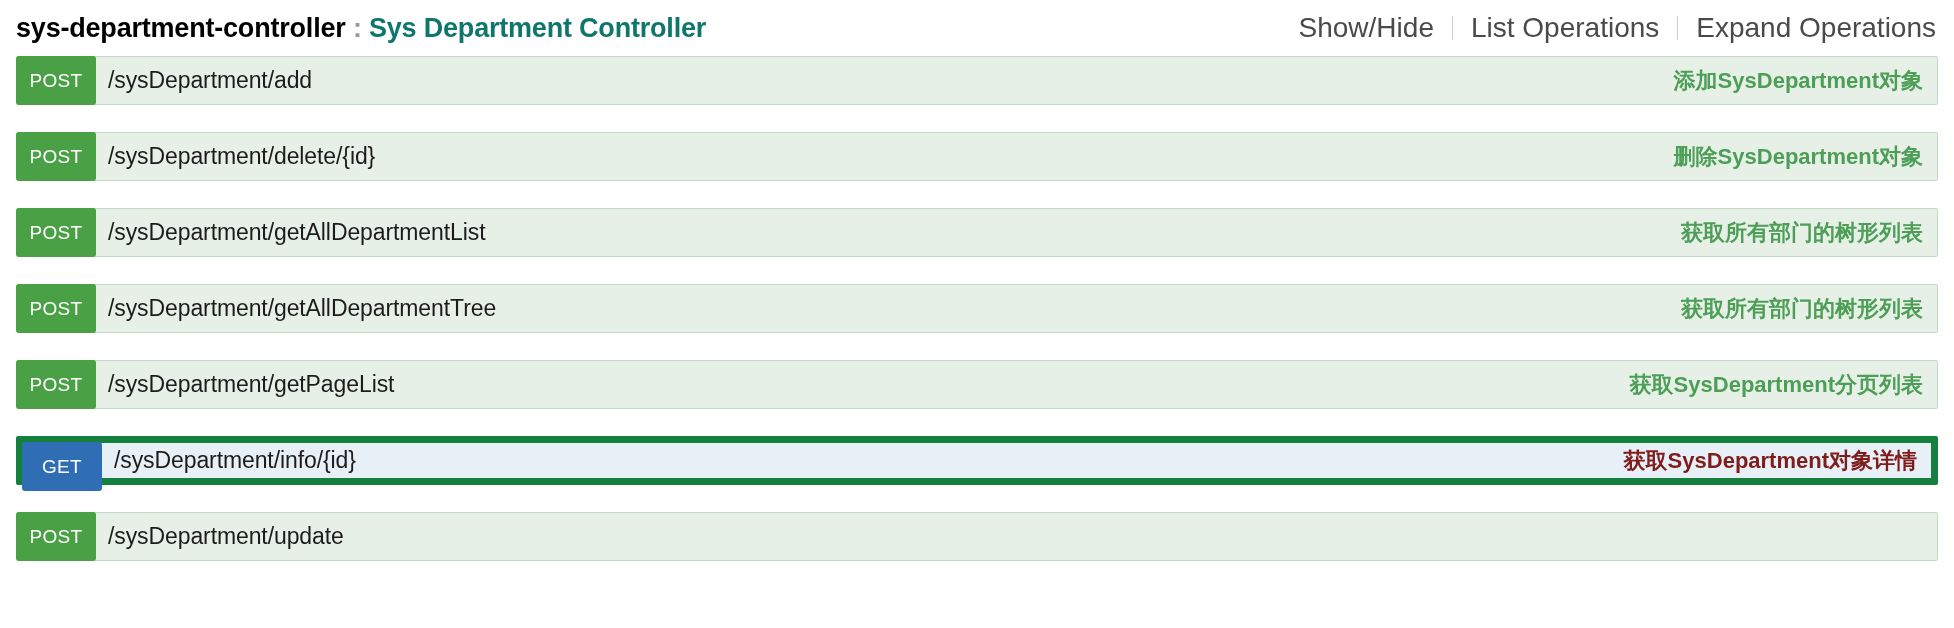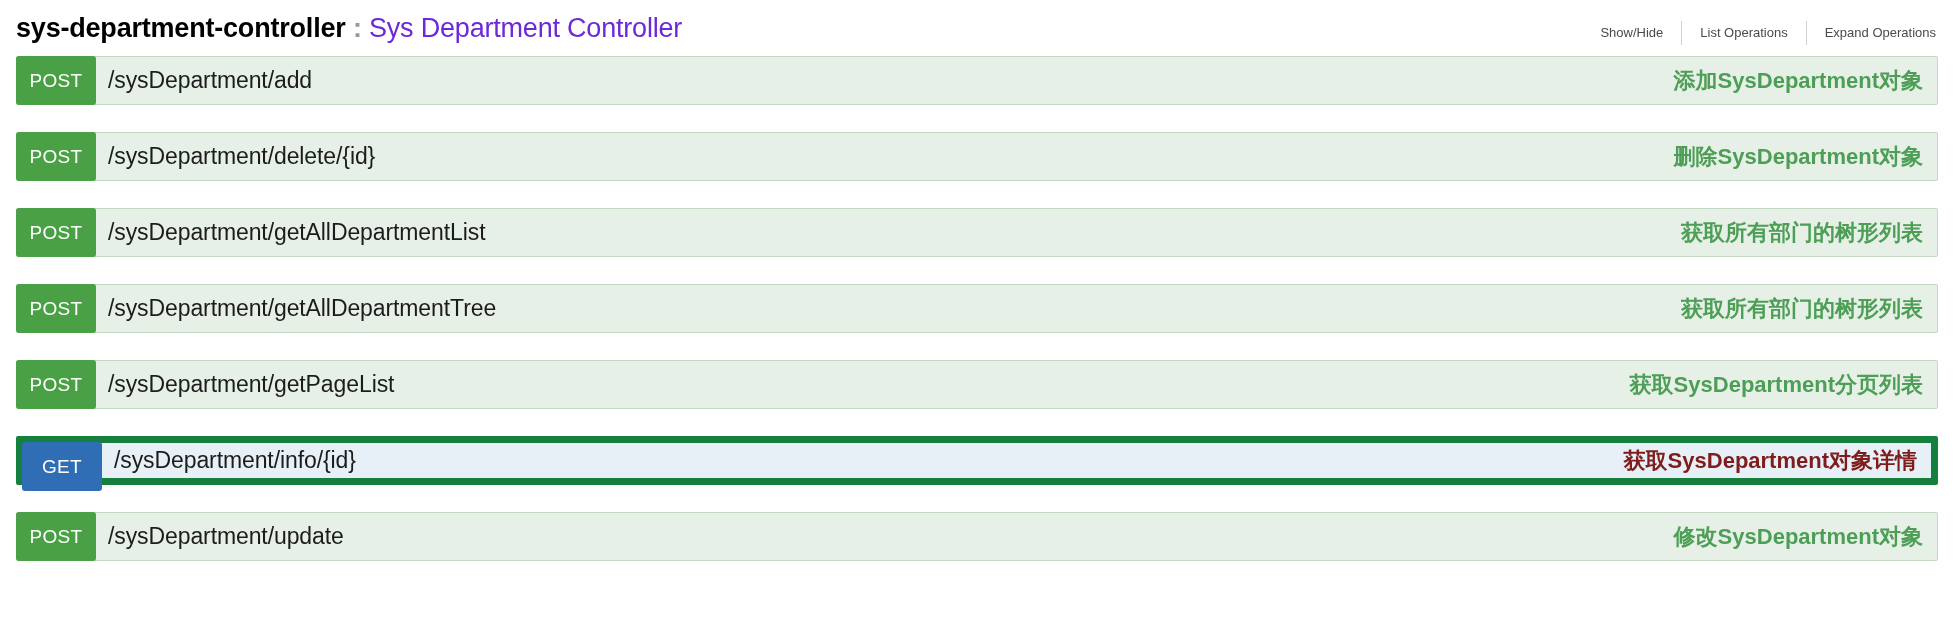--- a/index.html
+++ b/index.html
@@ -37,33 +37,33 @@
   }
   .resource-title .tag-name {
     font-weight: bold;
     color: #000000;
   }
   .resource-title .tag-sep {
     color: #999999;
     font-weight: bold;
   }
   .resource-title .tag-desc {
-    color: #6d28d9;
-    font-weight: normal;
+    color: #0f766e;
+    font-weight: bold;
   }
 
   .resource-options {
     display: flex;
     align-items: center;
     white-space: nowrap;
     line-height: 56px;
   }
   .resource-options .opt-link {
     color: #4a4a4a;
-    font-size: 13px;
+    font-size: 28px;
     text-decoration: none;
     padding: 0 18px;
     cursor: pointer;
   }
   .resource-options .opt-link:first-child { padding-left: 0; }
   .resource-options .opt-link:last-child { padding-right: 0; }
   .resource-options .opt-divider {
     width: 1px;
     height: 24px;
     background: #cfcfcf;
@@ -201,18 +201,17 @@
       <div class="http-badge get">GET</div>
       <div class="endpoint-path">/sysDepartment/info/{id}</div>
       <div class="endpoint-spacer"></div>
       <div class="endpoint-desc">获取SysDepartment对象详情</div>
     </li>
 
     <li class="endpoint-row post">
       <div class="http-badge post">POST</div>
       <div class="endpoint-path">/sysDepartment/update</div>
       <div class="endpoint-spacer"></div>
-      <div class="endpoint-desc">修改SysDepartment对象</div>
     </li>
 
   </ul>
 
 </div>
 
 </body></html>

